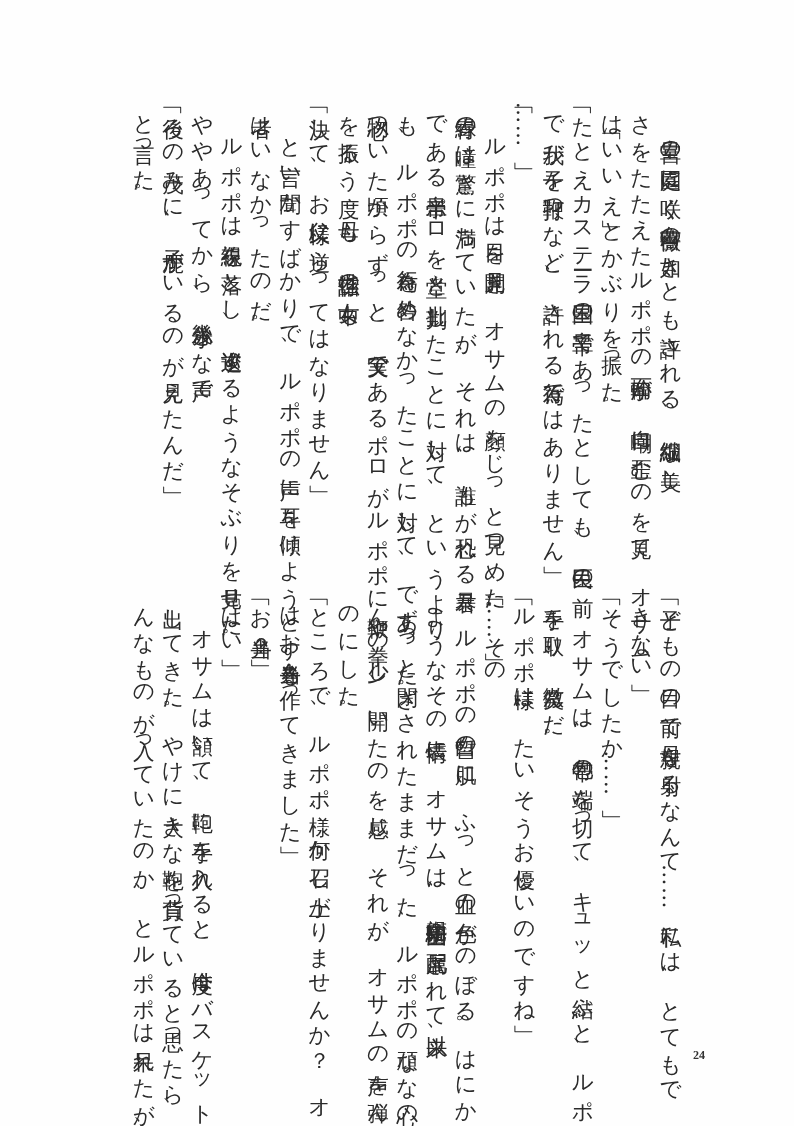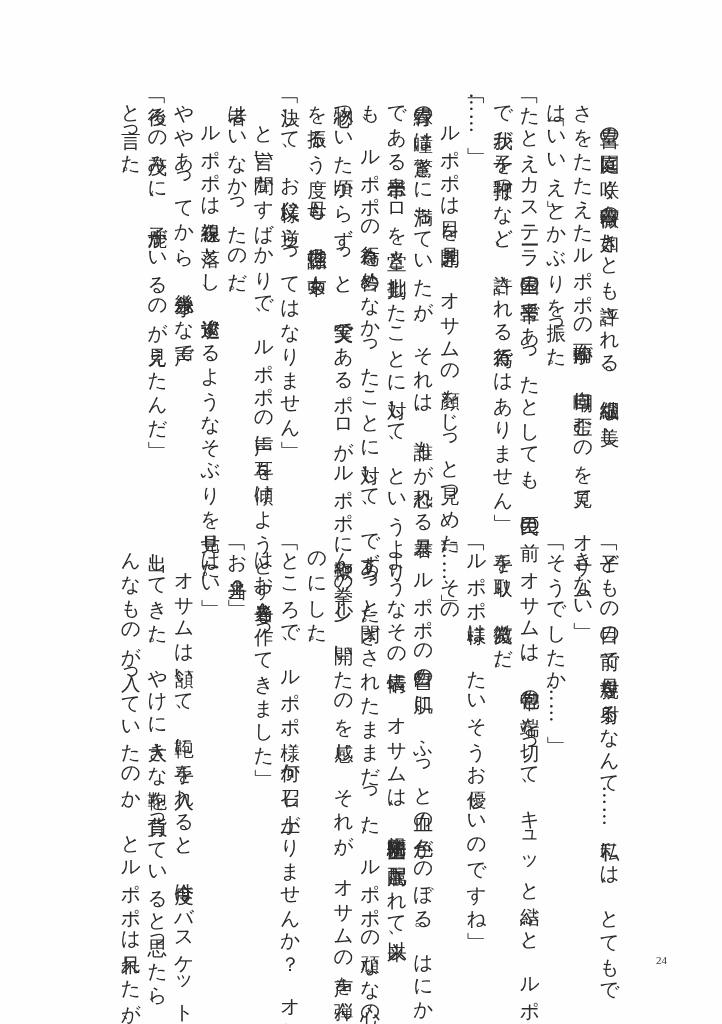--- a/index.html
+++ b/index.html
@@ -35,25 +35,26 @@
     }
     .block.upper { top: 91px; }
     .block.lower { top: 538px; }
     .col {
       display: block;
       white-space: nowrap;
       height: 404px;
     }
     .page-number {
       position: absolute;
-      left: 656px;
+      left: 630px;
       top: 954px;
       font-size: 11px;
       font-family: "Liberation Serif", "DejaVu Serif", serif;
       color: #333333;
+      font-weight: bold;
     }
   </style>
 </head>
 <body>
 
 <div class="page">
 
   <div class="block upper">
     <span class="col">　皇宮の庭園に咲く白薔薇の如きとも評される、繊細な美し</span>
     <span class="col">さをたたえたルポポの面輪が、自嘲に歪むのを見て、オサム</span>

